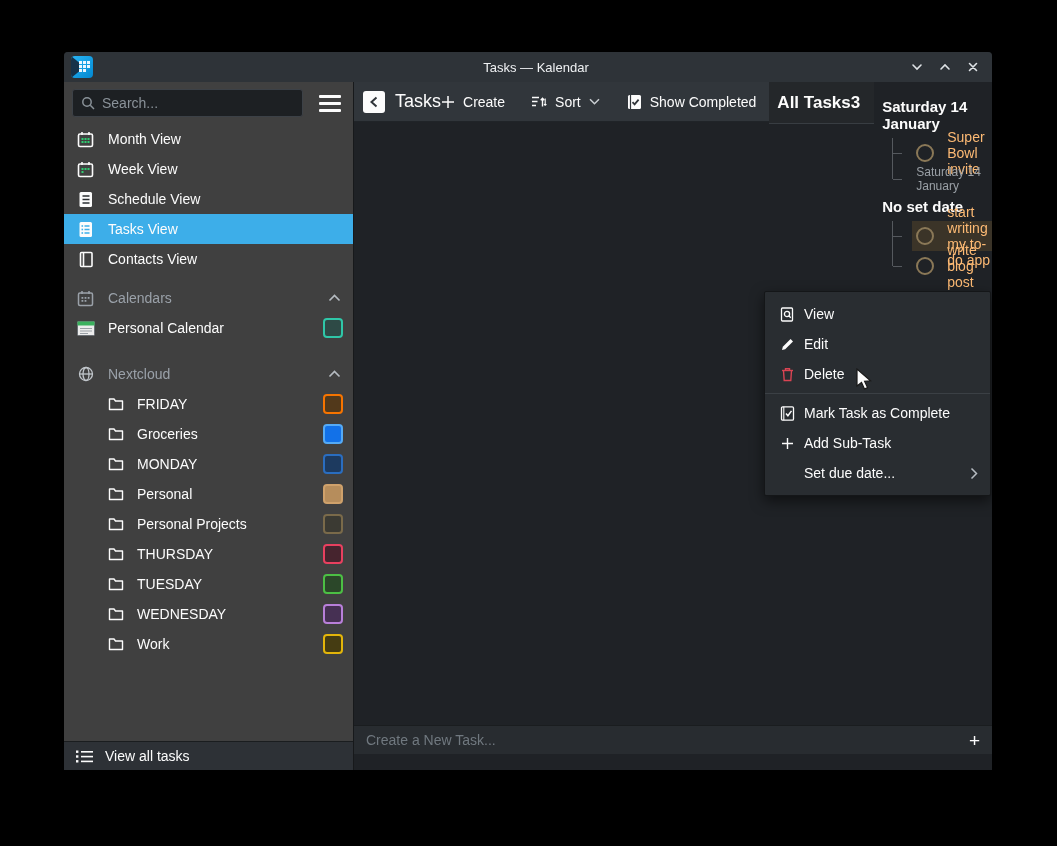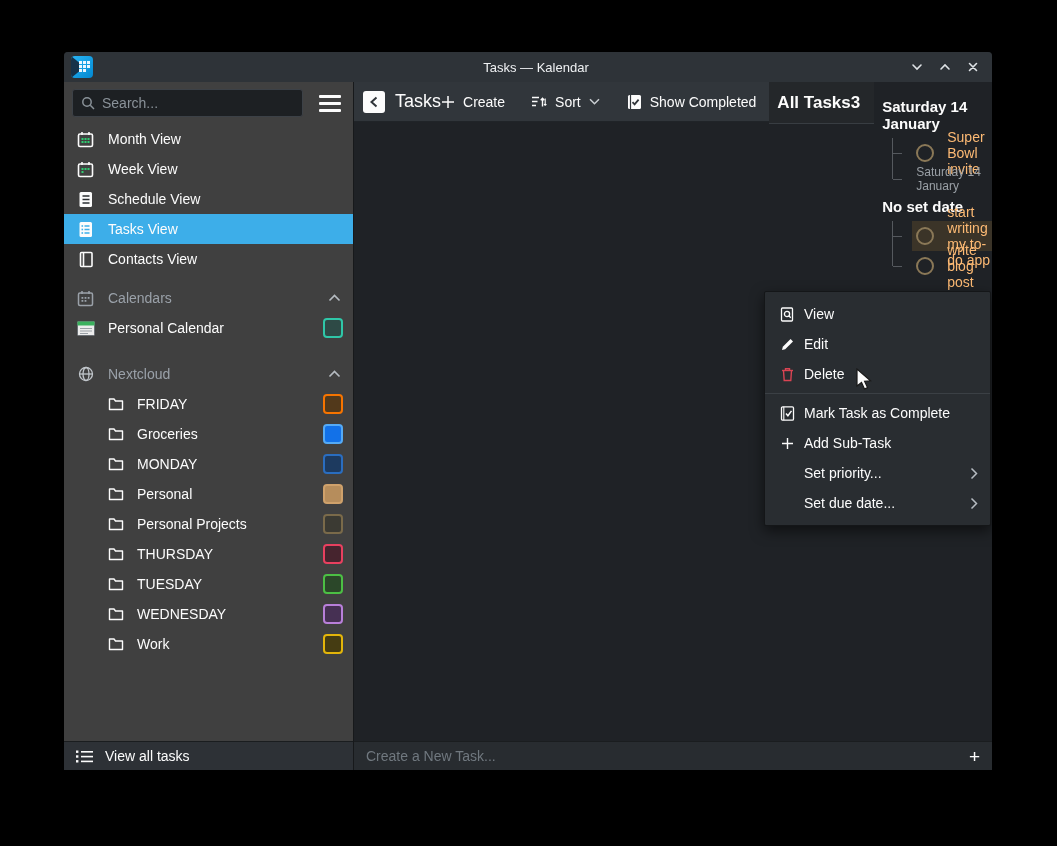--- a/index.html
+++ b/index.html
@@ -99,21 +99,21 @@
                   border-top:1px solid #55595e; }
   .row-body { flex:1; display:flex; align-items:center; gap:13px; height:100%;
               padding-left:4px; cursor:pointer; }
   .row-body.hl { background:#3b3428; }
   .circle { width:18px; height:18px; border-radius:50%; border:2px solid #8a7857;
             flex:0 0 auto; cursor:pointer; }
   .task-title { color:#fdba74; font-size:14px; }
   .sub-row { display:flex; align-items:center; height:22px; }
   .task-sub { color:#9aa0a6; font-size:12px; padding-left:4px; }
 
-  .create-bar { position:absolute; left:0; right:0; bottom:0; height:29px;
+  .create-bar { position:absolute; left:0; right:0; bottom:16px; height:29px;
                 background:#282c30; border-top:1px solid #1a1d1f;
                 display:flex; align-items:center; padding:0 10px 0 12px; }
   .create-bar input { flex:1; background:transparent; border:none; outline:none;
                 color:#cfd4d8; font-size:14px; font-family:inherit; }
   .create-bar input::placeholder { color:#70787f; }
   .plus-btn { color:#fcfcfc; font-size:19px; line-height:1; cursor:pointer; padding:0 2px; }
 
   
   .ctx { position:absolute; left:410px; top:209px; width:227px;
          background:#292d31; border:1px solid #141618; border-radius:2px;
@@ -525,29 +525,20 @@
           <div class="ctx-item">
             <span class="mi">
               <svg width="13" height="13" viewBox="0 0 13 13" stroke="#fcfcfc" stroke-width="1.4">
                   <path d="M6.5 1 v11 M1 6.5 h11"></path>
                 </svg>
             </span>
             <span>Add Sub-Task</span>
           </div>
           <div class="ctx-item">
             <span class="mi"></span>
-            <span>Set priority...</span>
-            <span class="sub">
-              <svg width="8" height="13" viewBox="0 0 8 13" fill="none" stroke="#b6bcc2" stroke-width="1.5">
-                  <path d="M1.5 1.5 L6.5 6.5 L1.5 11.5"></path>
-                </svg>
-            </span>
-          </div>
-          <div class="ctx-item">
-            <span class="mi"></span>
             <span>Set due date...</span>
             <span class="sub">
               <svg width="8" height="13" viewBox="0 0 8 13" fill="none" stroke="#b6bcc2" stroke-width="1.5">
                   <path d="M1.5 1.5 L6.5 6.5 L1.5 11.5"></path>
                 </svg>
             </span>
           </div>
         </div>
 
         <div class="cursor">

